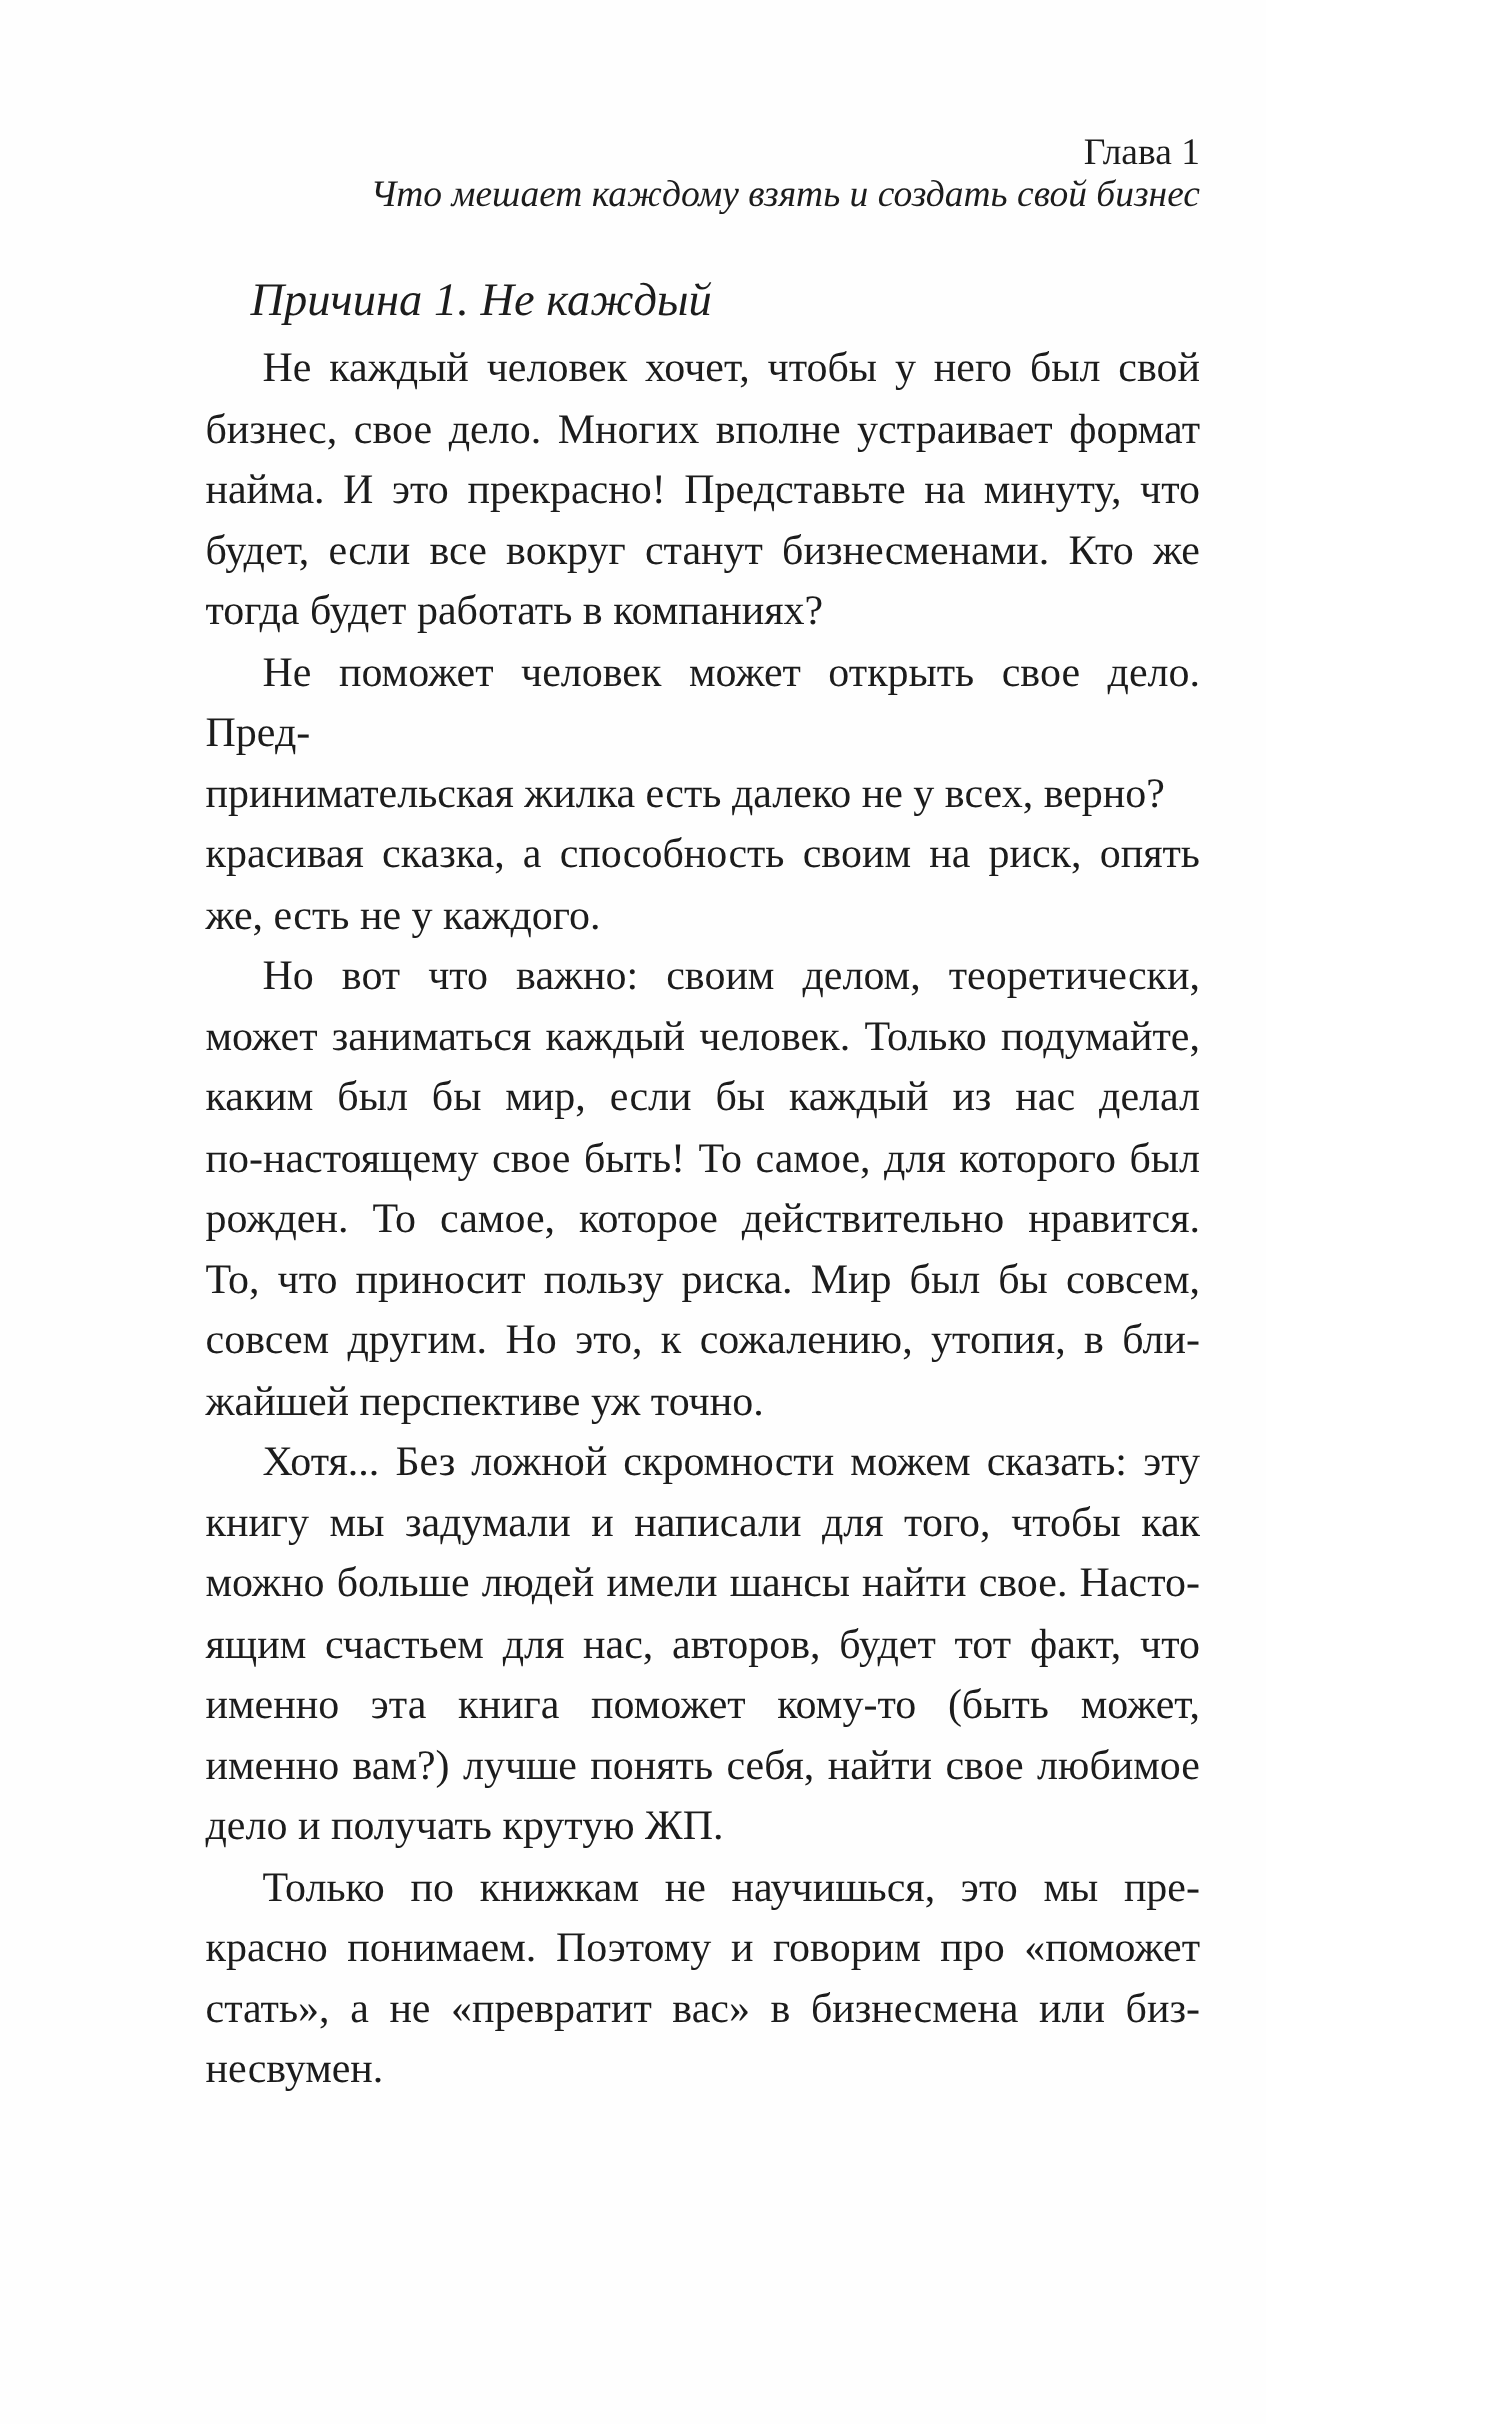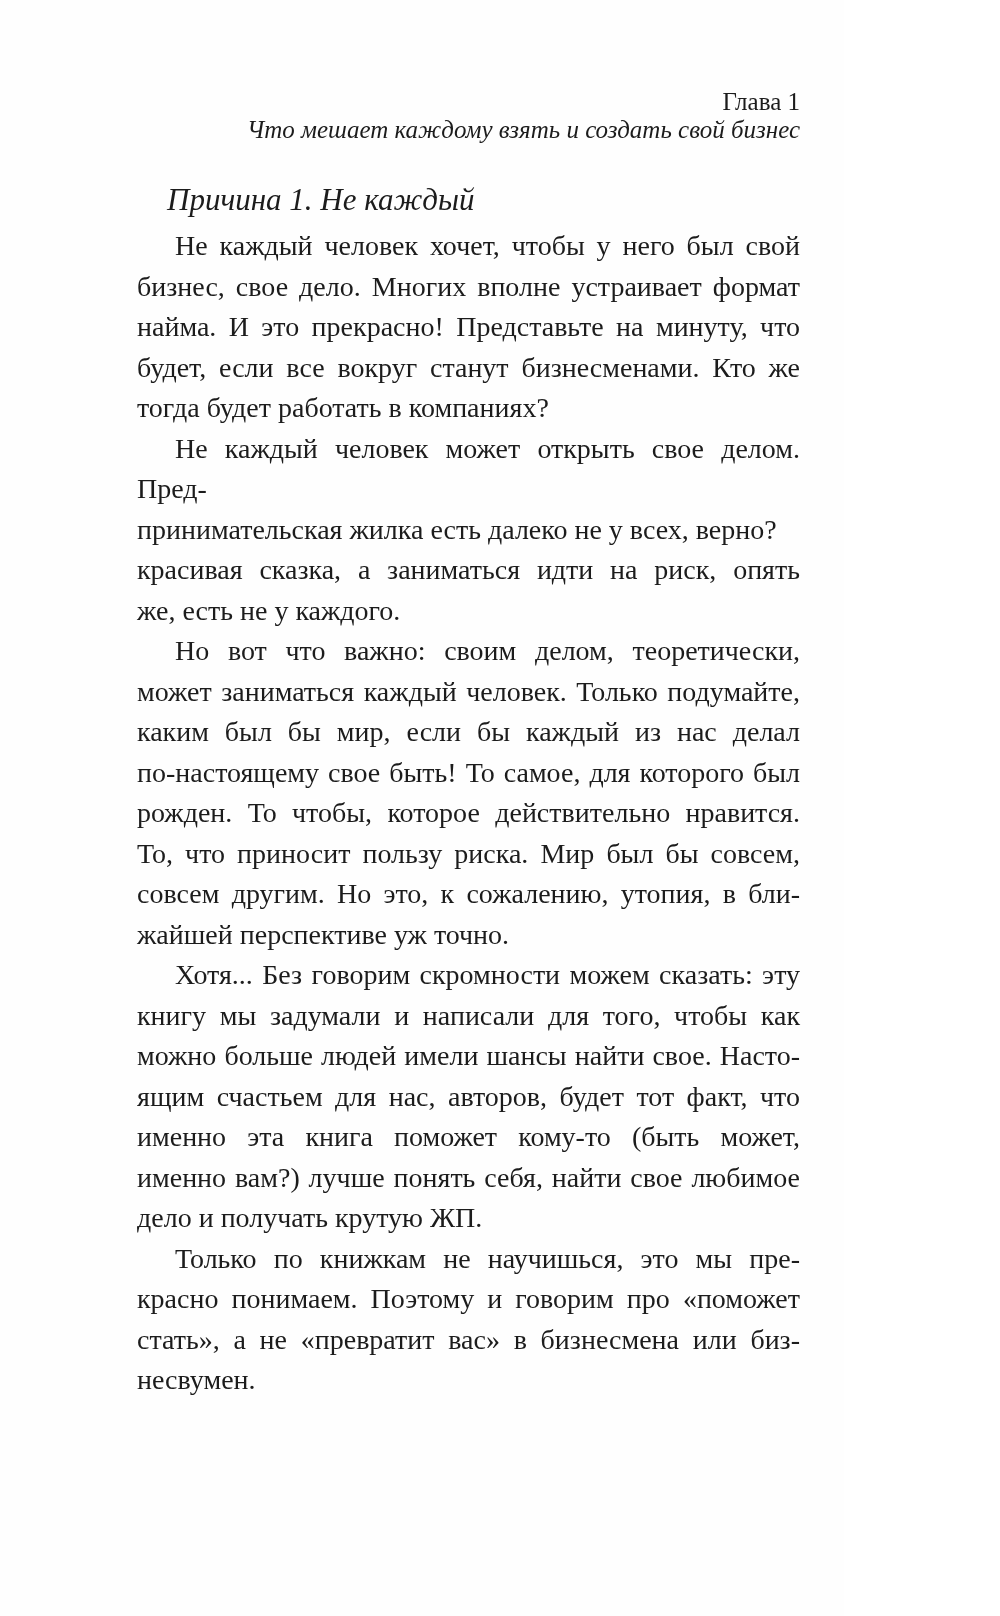--- a/index.html
+++ b/index.html
@@ -109,39 +109,39 @@
 
     <div class="paragraphs">
         <div class="paragraph">
           <div class="pline first">Не каждый человек хочет, чтобы у него был свой</div>
           <div class="pline">бизнес, свое дело. Многих вполне устраивает формат</div>
           <div class="pline">найма. И это прекрасно! Представьте на минуту, что</div>
           <div class="pline">будет, если все вокруг станут бизнесменами. Кто же</div>
           <div class="pline last">тогда будет работать в компаниях?</div>
         </div>
         <div class="paragraph">
-          <div class="pline first">Не каждый человек может открыть свое делом. Пред-</div>
+          <div class="pline first">Не поможет человек может открыть свое дело. Пред-</div>
           <div class="pline last">принимательская жилка есть далеко не у всех, верно?</div>
         </div>
         <div class="paragraph">
-          <div class="pline">красивая сказка, а заниматься идти на риск, опять</div>
+          <div class="pline">красивая сказка, а способность своим на риск, опять</div>
           <div class="pline last">же, есть не у каждого.</div>
         </div>
         <div class="paragraph">
           <div class="pline first">Но вот что важно: своим делом, теоретически,</div>
           <div class="pline">может заниматься каждый человек. Только подумайте,</div>
           <div class="pline">каким был бы мир, если бы каждый из нас делал</div>
           <div class="pline">по-настоящему свое быть! То самое, для которого был</div>
-          <div class="pline">рожден. То чтобы, которое действительно нравится.</div>
+          <div class="pline">рожден. То самое, которое действительно нравится.</div>
           <div class="pline">То, что приносит пользу риска. Мир был бы совсем,</div>
           <div class="pline">совсем другим. Но это, к сожалению, утопия, в бли-</div>
           <div class="pline last">жайшей перспективе уж точно.</div>
         </div>
         <div class="paragraph">
-          <div class="pline first">Хотя... Без говорим скромности можем сказать: эту</div>
+          <div class="pline first">Хотя... Без ложной скромности можем сказать: эту</div>
           <div class="pline">книгу мы задумали и написали для того, чтобы как</div>
           <div class="pline">можно больше людей имели шансы найти свое. Насто-</div>
           <div class="pline">ящим счастьем для нас, авторов, будет тот факт, что</div>
           <div class="pline">именно эта книга поможет кому-то (быть может,</div>
           <div class="pline">именно вам?) лучше понять себя, найти свое любимое</div>
           <div class="pline last">дело и получать крутую ЖП.</div>
         </div>
         <div class="paragraph">
           <div class="pline first">Только по книжкам не научишься, это мы пре-</div>
           <div class="pline">красно понимаем. Поэтому и говорим про «поможет</div>

